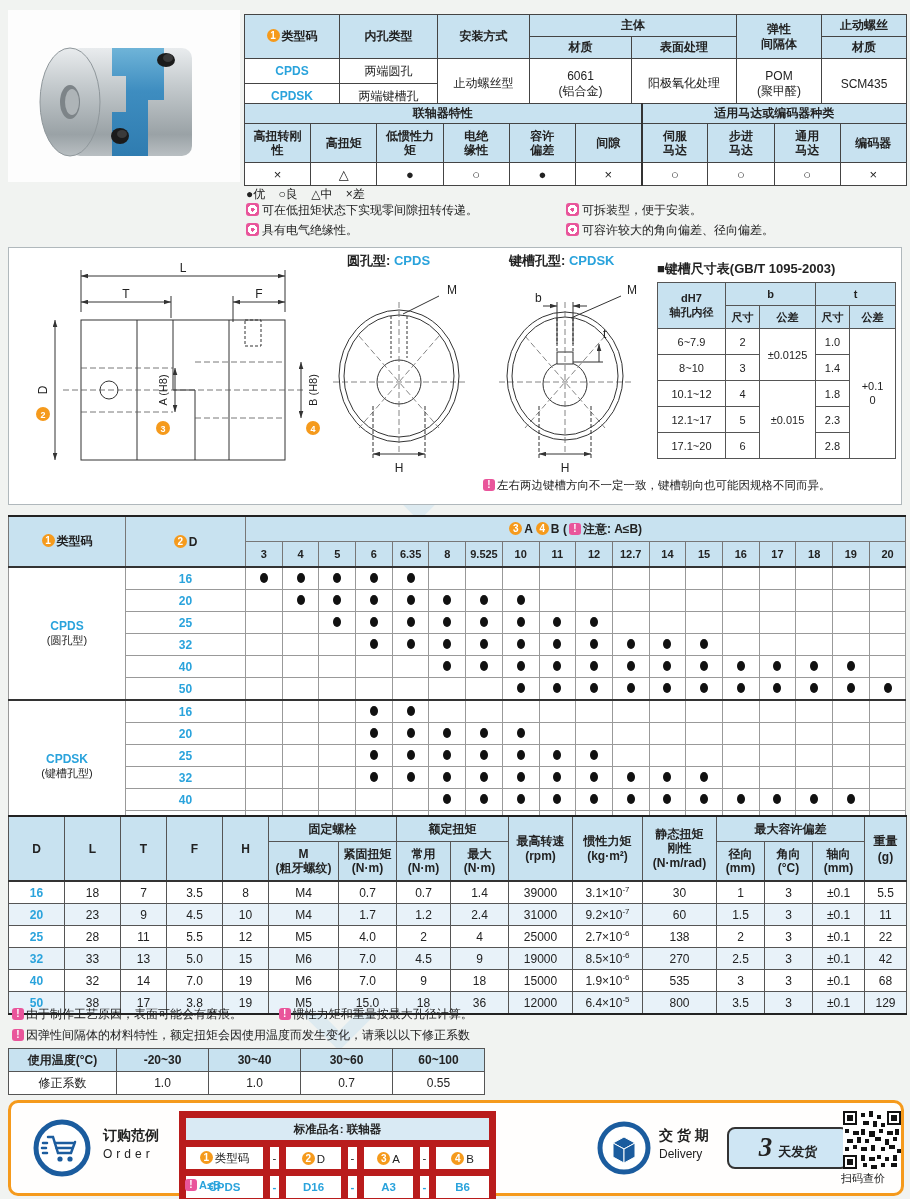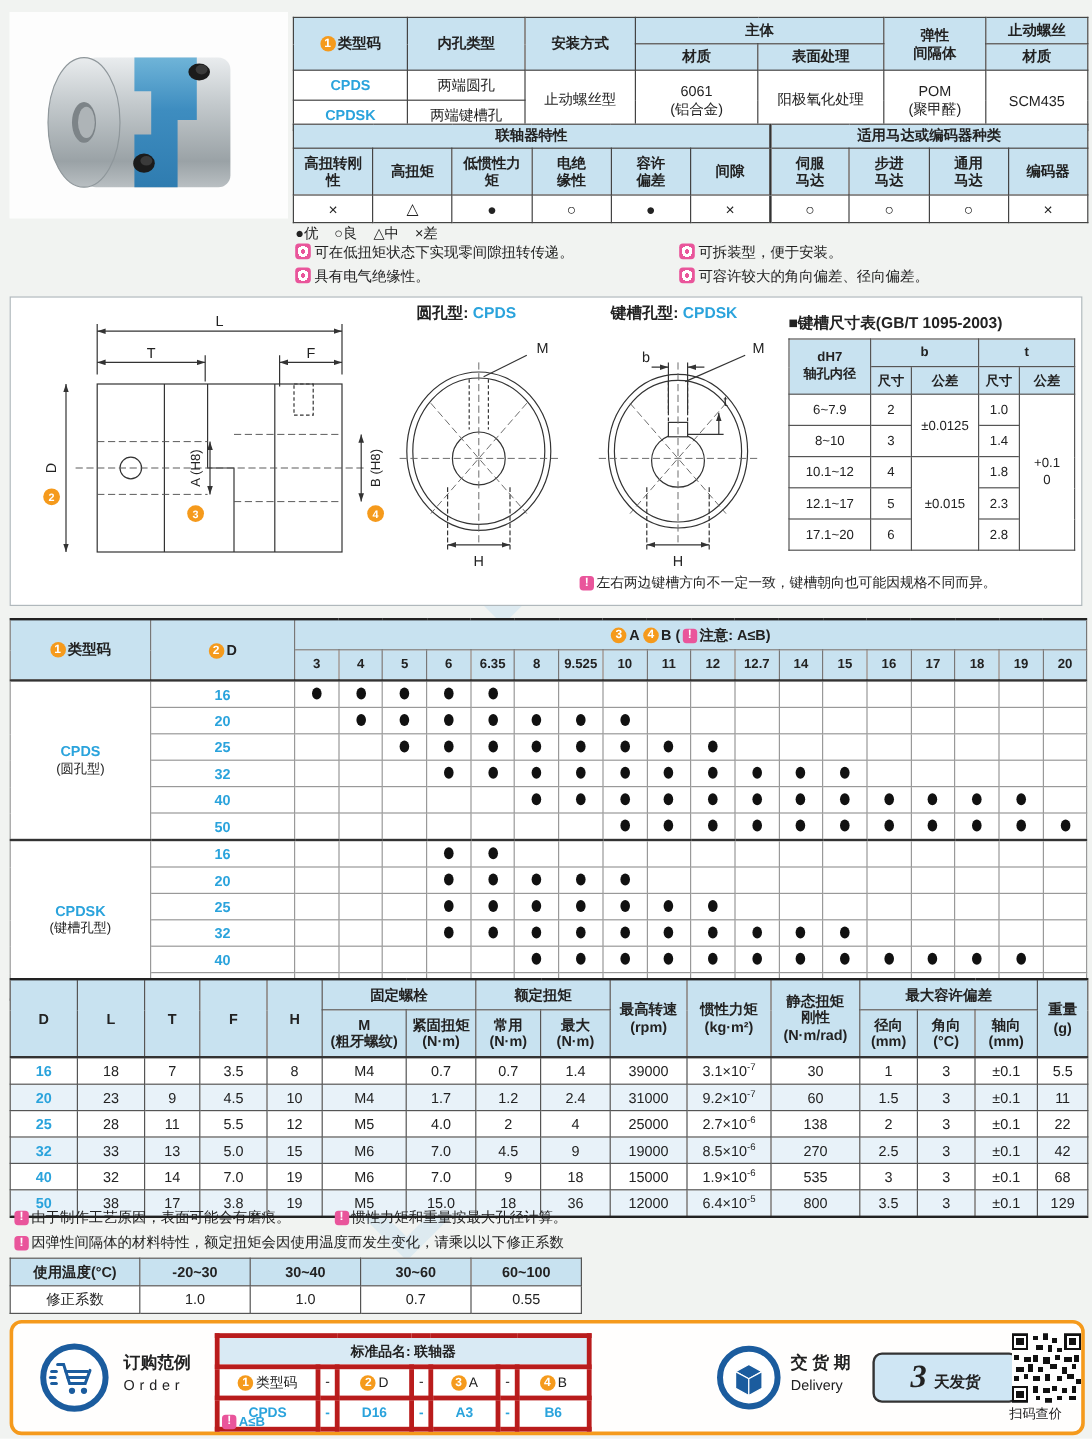--- a/index.html
+++ b/index.html
@@ -68,21 +68,21 @@
   .notes-bottom .sp{display:inline-block;width:28px;}
   .temp{position:absolute;left:8px;top:1048px;width:476px;}
   .temp td,.temp th{height:20px;border:1px solid #555;}
   .temp .hd td{background:#c8e2f0;font-weight:bold;}
   
   .footer{position:absolute;left:8px;top:1100px;width:890px;height:90px;background:#fffefd;
           border:3px solid #f59a1c;border-radius:10px;}
   .order-cn{position:absolute;left:92px;top:24px;font-size:14px;font-weight:bold;}
   .order-en{position:absolute;left:92px;top:44px;font-size:12px;letter-spacing:4px;}
   .order-table{position:absolute;left:168px;top:8px;width:310px;}
-  .order-table th,.order-table td{height:20px;border:4px solid #b91c1c;font-size:11.5px;}
+  .order-table th,.order-table td{height:20px;border:7px solid #b91c1c;font-size:11.5px;}
   .order-table .title th{background:#d9eaf4;}
   .order-note{position:absolute;left:172px;top:76px;font-size:11px;color:#2aa3dc;font-weight:bold;}
   .delivery-cn{position:absolute;left:648px;top:24px;font-size:14px;font-weight:bold;}
   .delivery-en{position:absolute;left:648px;top:44px;font-size:12px;}
   .days-box{position:absolute;left:716px;top:24px;width:118px;height:38px;background:#cfe6f4;
             border:2px solid #333;border-radius:8px;text-align:center;line-height:36px;}
   .day-num{font-family:"Liberation Serif","DejaVu Serif",serif;font-style:italic;font-size:27px;font-weight:bold;margin-right:6px;}
   .day-suffix{font-size:13px;font-weight:bold;}
   .qr{position:absolute;left:832px;top:8px;width:58px;height:58px;}
   .qr-caption{position:absolute;left:830px;top:68px;width:64px;text-align:left;font-size:11px;}

